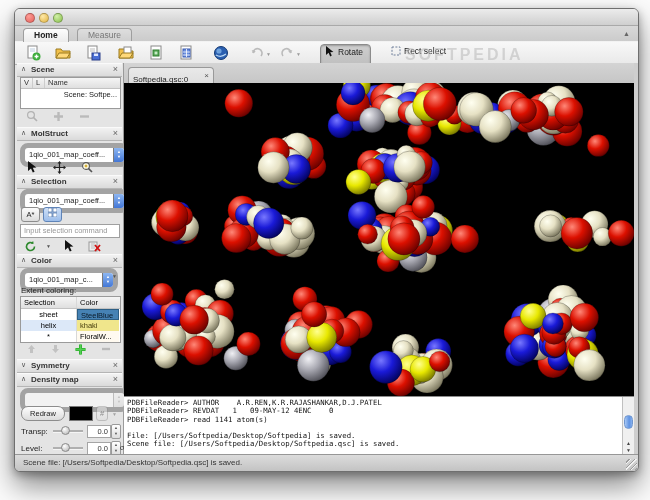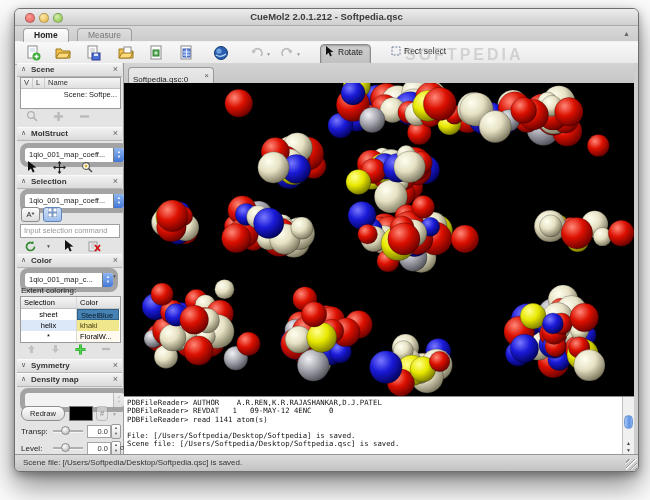--- a/index.html
+++ b/index.html
@@ -77,21 +77,20 @@
 </style>
 </head>
 <body>
 
 <div id="window">
 
   <div id="titlebar">
     <div class="tl" style="left:10px;background:radial-gradient(circle at 35% 30%,#ff9d96,#e3605a)"></div>
     <div class="tl" style="left:24px;background:radial-gradient(circle at 35% 30%,#ffe9a8,#e0b341)"></div>
     <div class="tl" style="left:38px;background:radial-gradient(circle at 35% 30%,#d2f0a8,#88bf4b)"></div>
-    <div id="title-text">CueMol2 2.0.1.212 - Softpedia.qsc</div>
   </div>
 
   <div id="tabstrip">
     <div class="rtab active" style="left:8px;">Home</div>
     <div class="rtab inactive" style="left:62px;">Measure</div>
     <div id="ribbon-collapse">▲</div>
   </div>
 
   <div id="toolbar">
     <span class="tbico" style="left:10px">

